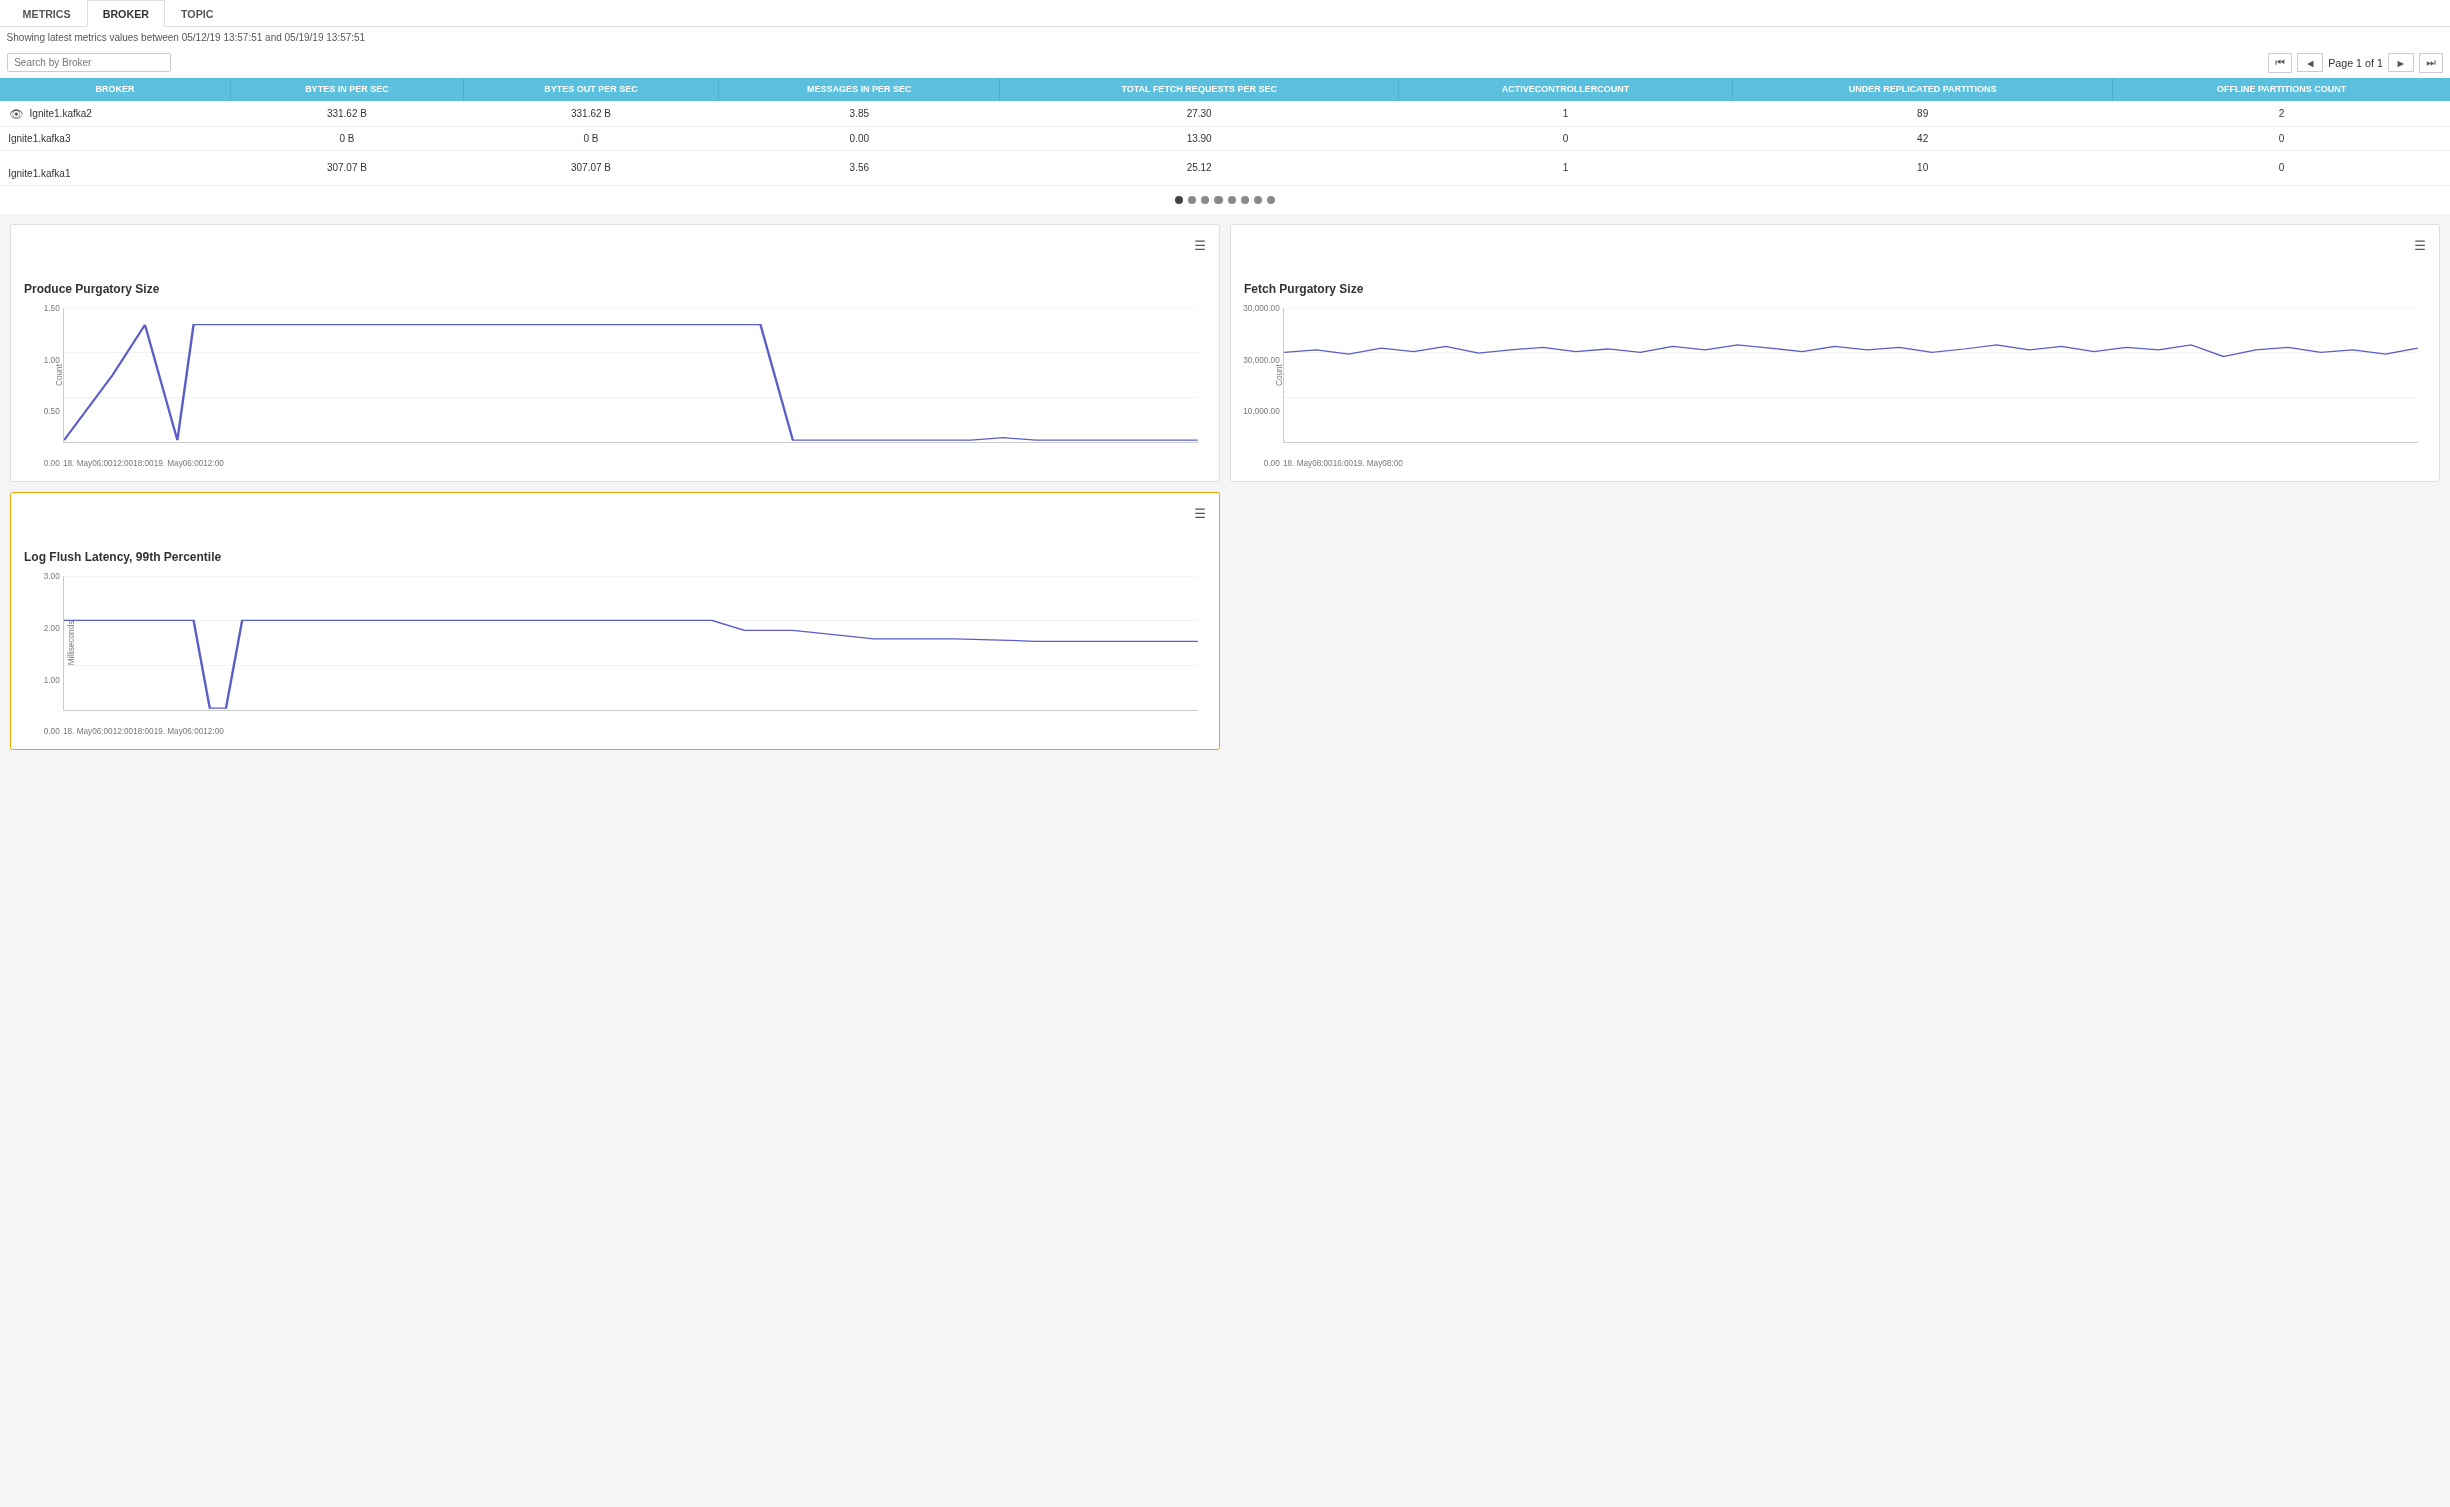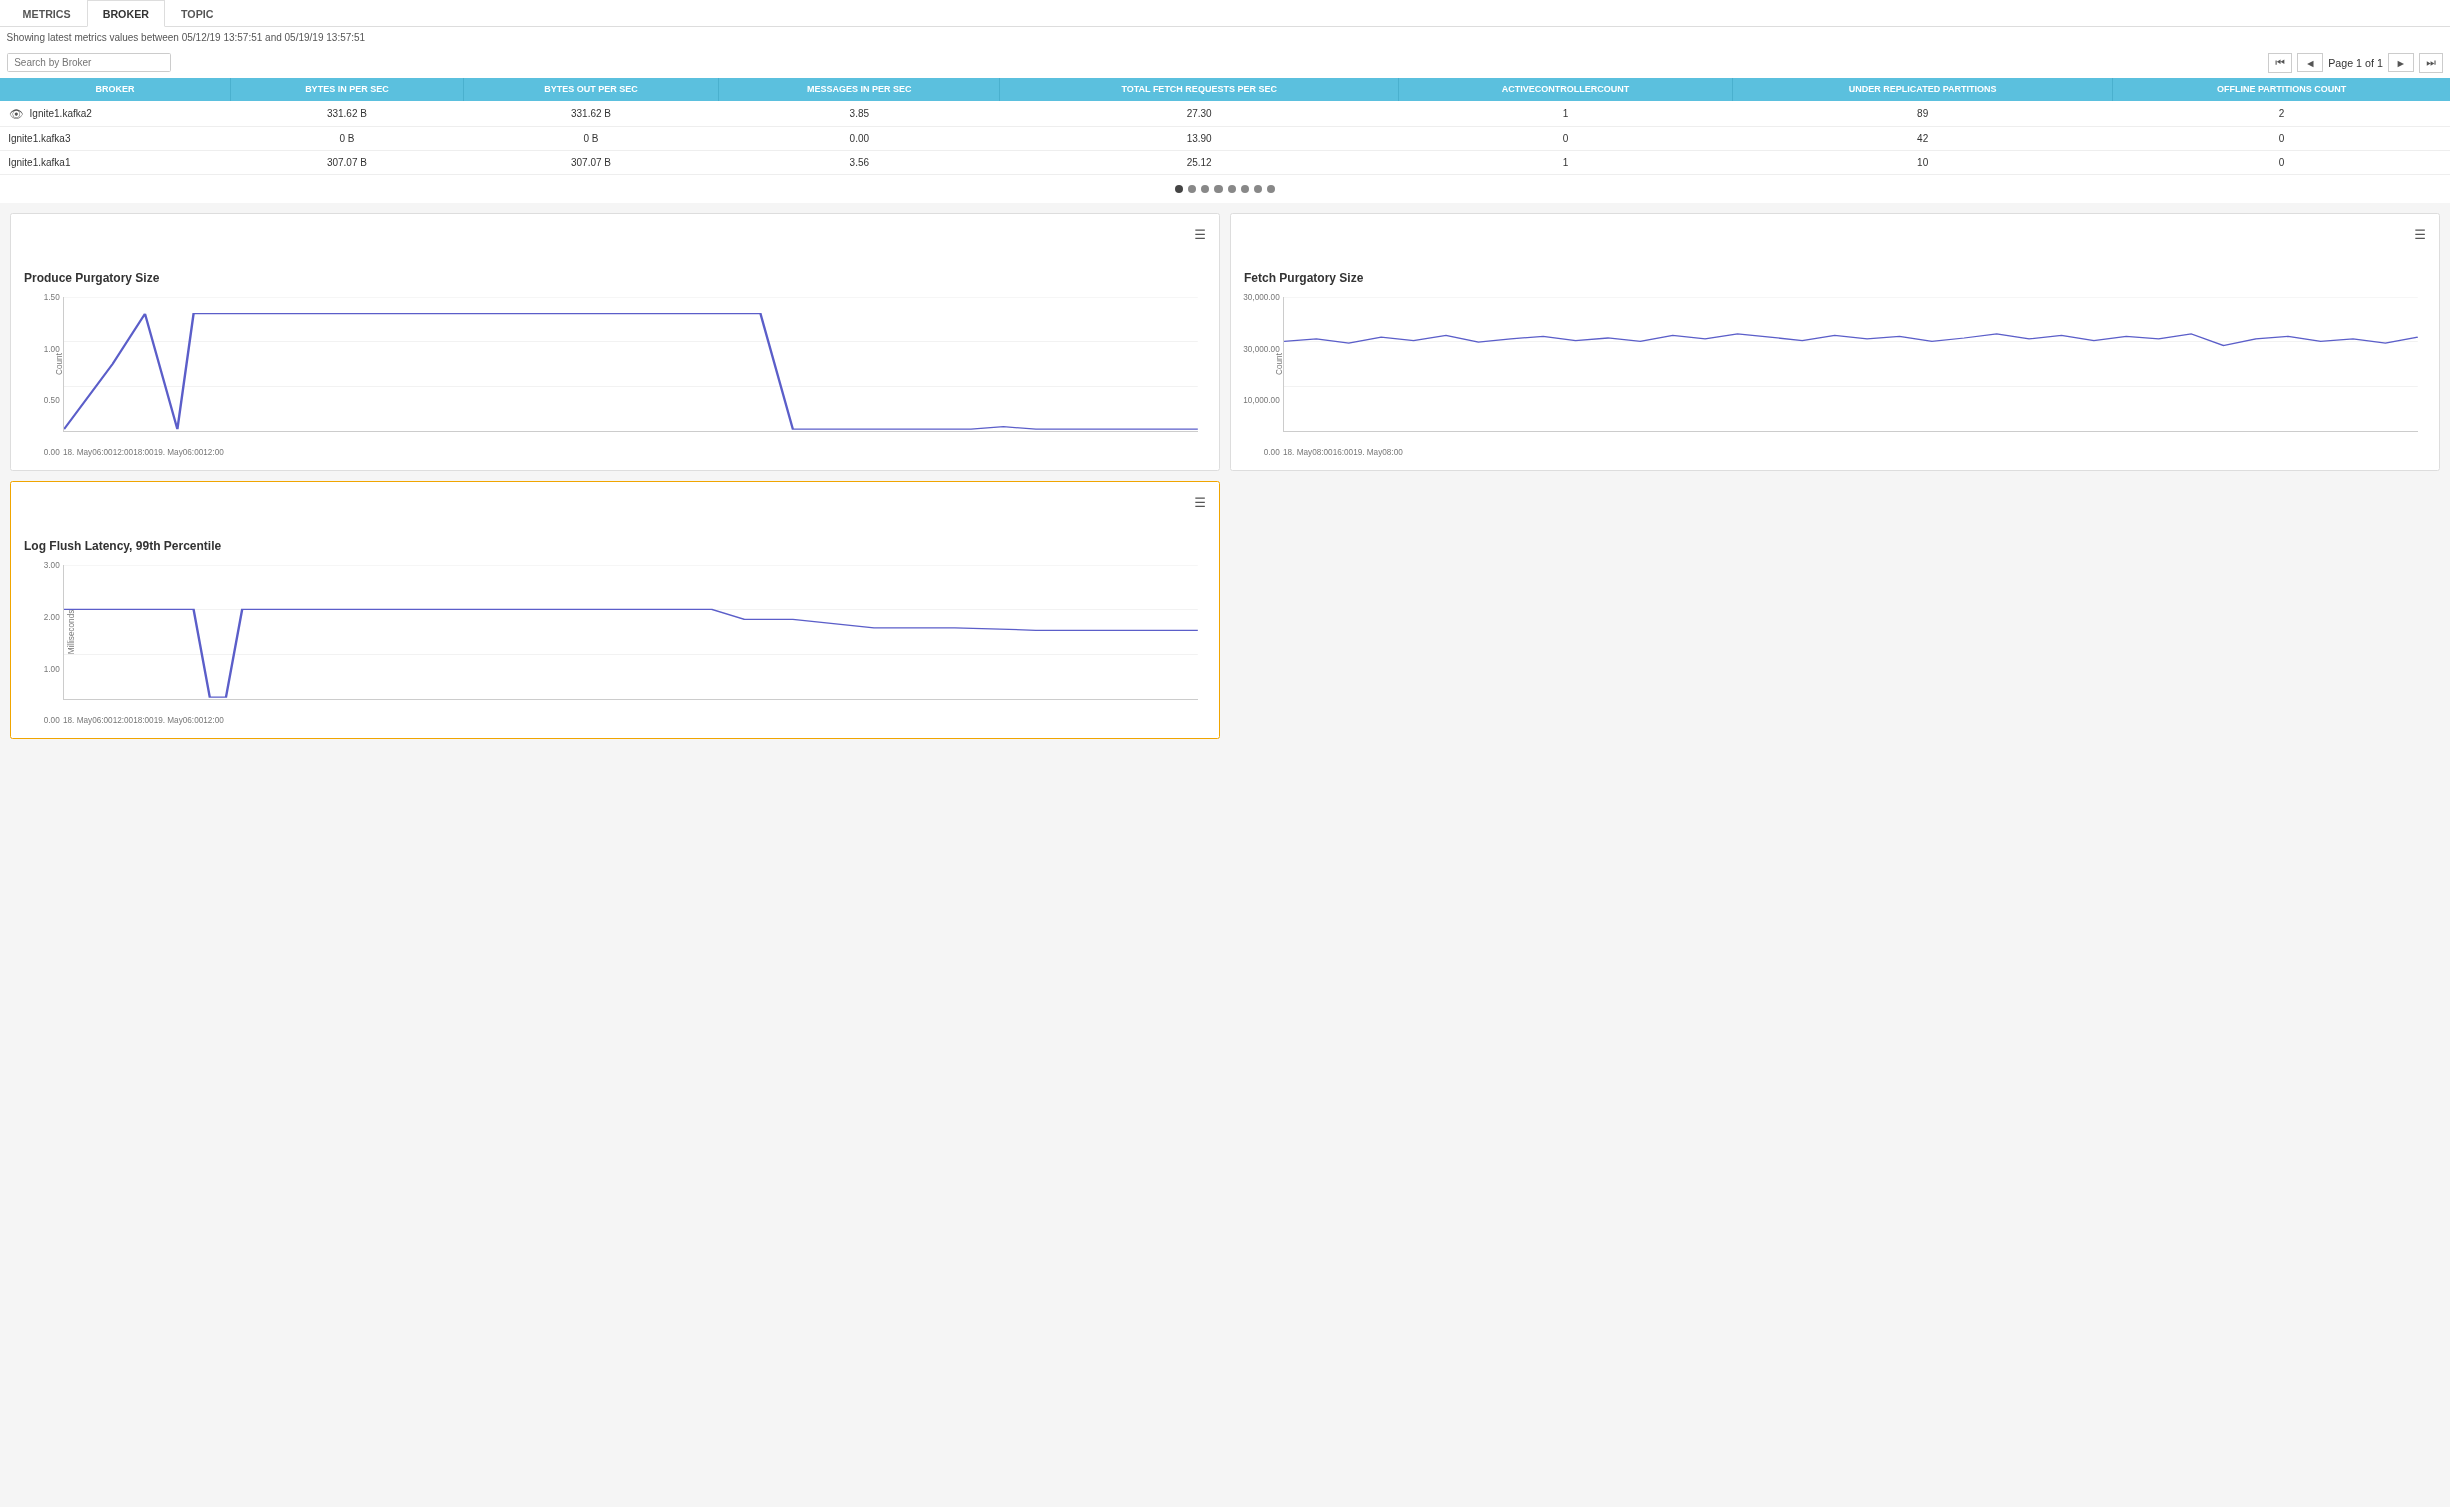--- a/index.html
+++ b/index.html
@@ -106,21 +106,21 @@
           </td>
           <td>0 B</td>
           <td>0 B</td>
           <td>0.00</td>
           <td>13.90</td>
           <td>0</td>
           <td>42</td>
           <td>0</td>
         </tr>
         <tr>
-          <td style="display: flex; align-items: flex-start; gap: 5px;">
+          <td style="display: flex; align-items: flex-start; gap: 5px; margin-top: 11px;">
             <span>Ignite1.kafka1</span>
           </td>
           <td>307.07 B</td>
           <td>307.07 B</td>
           <td>3.56</td>
           <td>25.12</td>
           <td>1</td>
           <td>10</td>
           <td>0</td>
         </tr>

